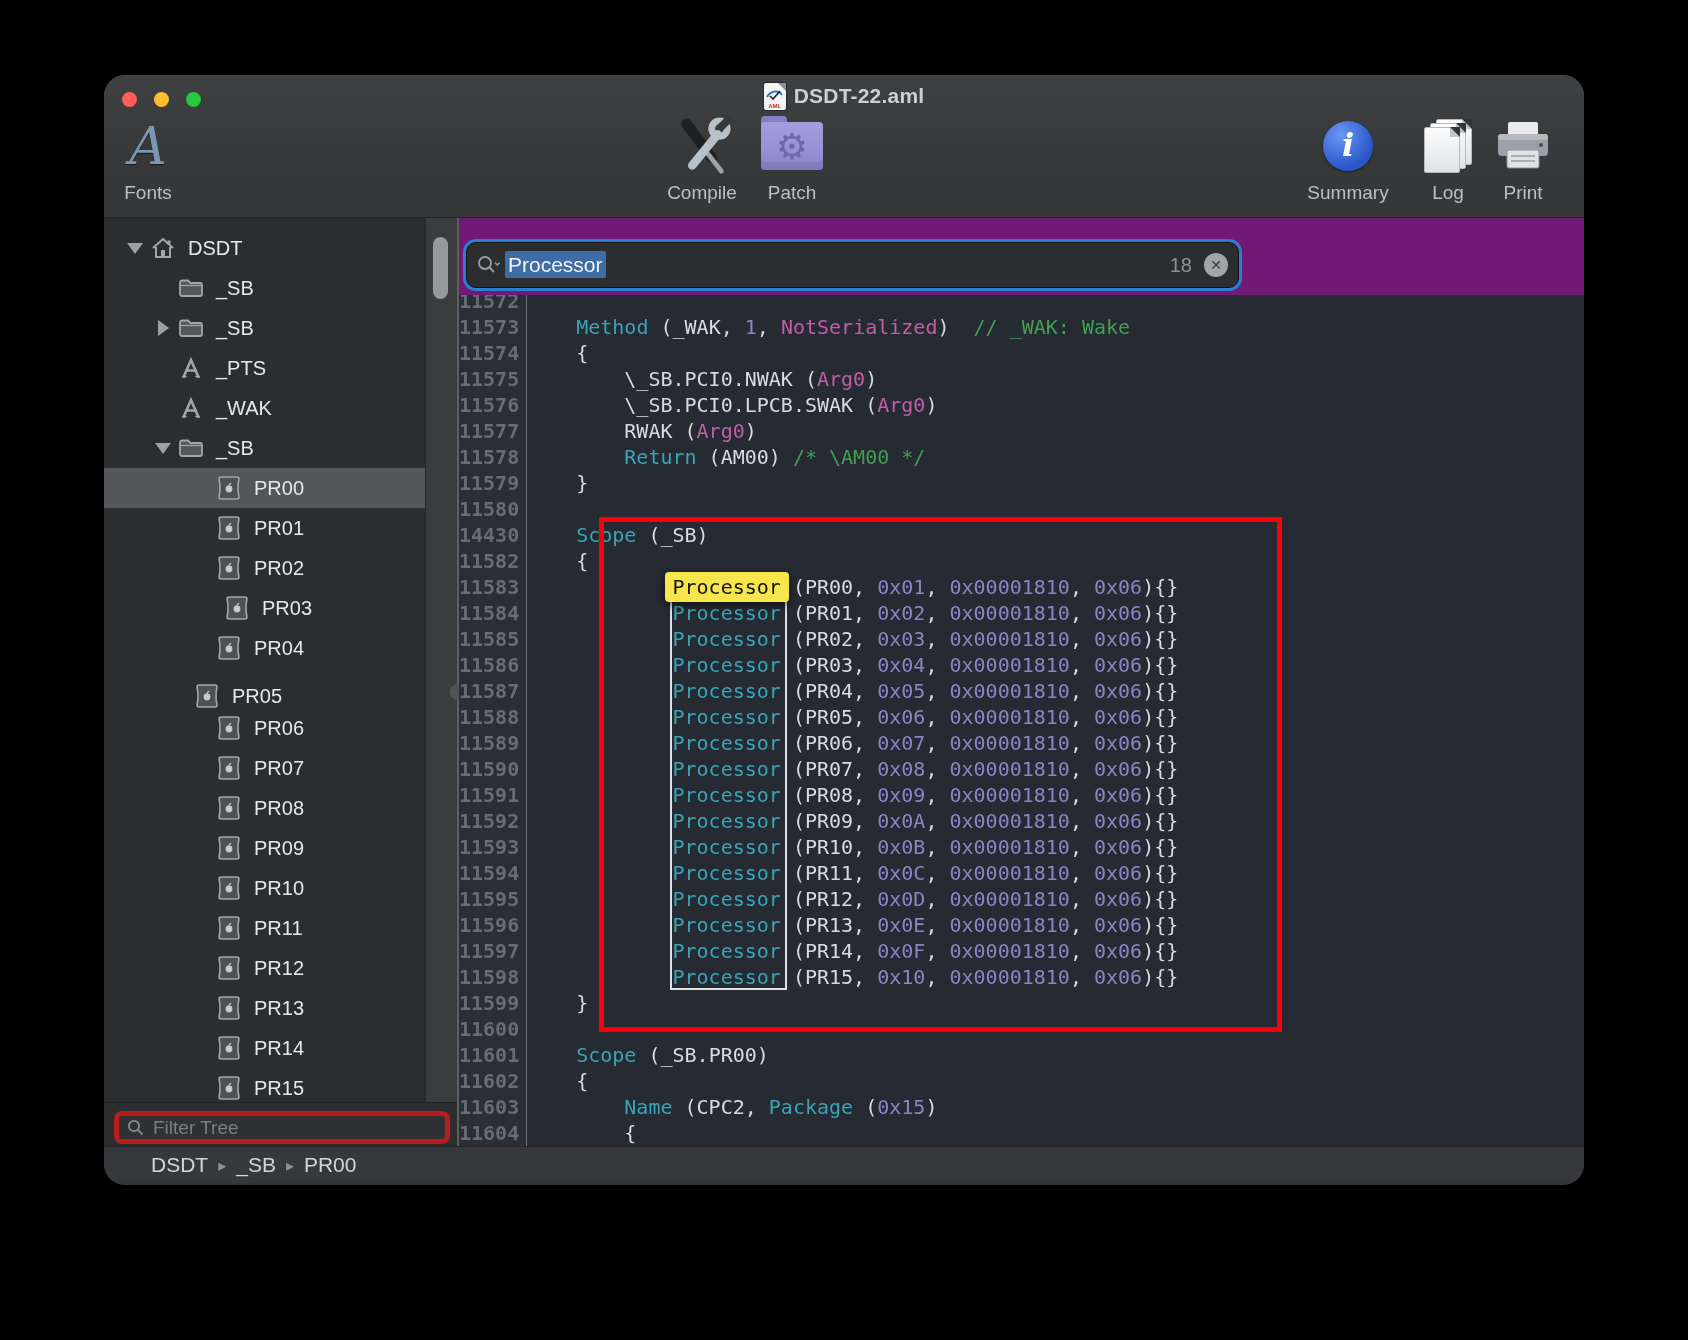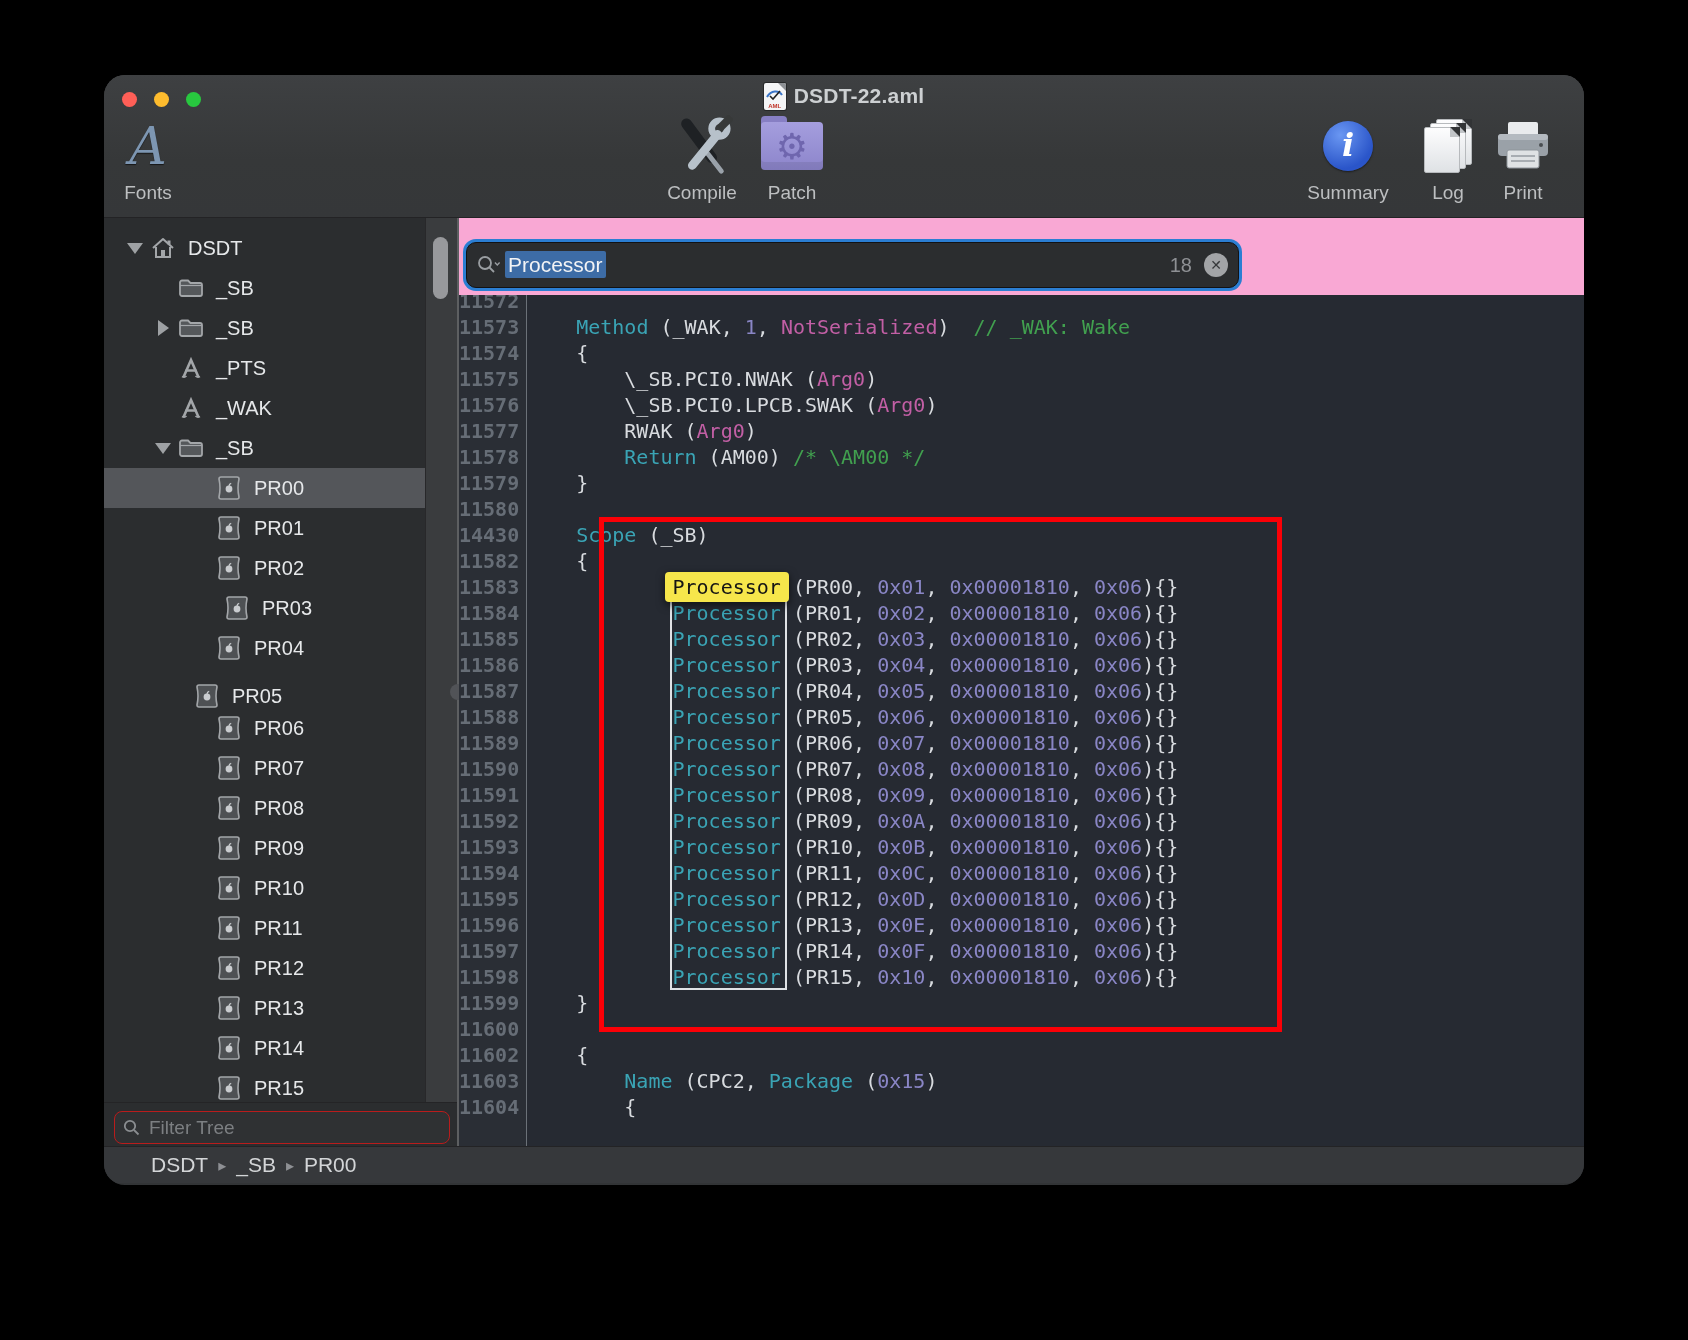--- a/index.html
+++ b/index.html
@@ -50,26 +50,26 @@
   .tree{position:absolute;left:0;top:10px;width:321px;height:874px;overflow:hidden;}
   .trow{height:40px;display:flex;align-items:center;color:#e6e8ea;font-size:20px;white-space:nowrap;}
   .trow.sel{background:#54565a;margin-right:-32px;padding-right:32px;}
   .tri-slot{width:22px;flex:none;display:flex;align-items:center;justify-content:center;}
   .tri{width:0;height:0;}
   .tri.down{border-left:8px solid transparent;border-right:8px solid transparent;border-top:11px solid #9ea1a4;}
   .tri.right{border-top:8px solid transparent;border-bottom:8px solid transparent;border-left:11px solid #9ea1a4;}
   .ticon{width:34px;flex:none;display:flex;align-items:center;justify-content:center;}
   .tlabel{margin-left:8px;}
   .filter-row{position:absolute;left:0;top:884px;width:355px;height:44px;border-top:1px solid #242426;background:#2b2d2f;}
-  .filter-field{position:absolute;left:10px;top:8px;width:336px;height:33px;border-radius:8px;border:1px solid #b91c1c;
+  .filter-field{position:absolute;left:10px;top:8px;width:336px;height:33px;border-radius:8px;border:5px solid #b91c1c;
     background:#2f3133;display:flex;align-items:center;padding:0 8px;gap:7px;justify-content:center;}
   .filter-field input{flex:1;background:transparent;border:none;outline:none;color:#c9cccf;font-size:19px;font-family:inherit;}
   .filter-field input::placeholder{color:#7c7f82;}
   
-  .editor{position:absolute;left:355px;top:0;right:0;height:100%;background:#f9a8d4;}
+  .editor{position:absolute;left:355px;top:0;right:0;height:100%;background:#701a75;}
   .searchrow{position:absolute;left:0;top:0;width:100%;height:77px;}
   .search-field{position:absolute;left:7px;top:24px;width:773px;height:46px;border-radius:10px;background:#2b2d2f;
     border:1px solid #121214;box-shadow:0 0 0 3px #2b7ed2;display:flex;align-items:center;padding:0 10px;gap:4px;}
   .search-text{flex:1;font-size:21px;color:#f2f3f5;}
   .search-text .seltxt{background:#3d6ca6;padding:2px 3px;border-radius:2px;}
   .search-count{font-size:20px;color:#8e9094;margin-right:8px;}
   .clear-btn{width:24px;height:24px;border-radius:50%;background:#a2a4a7;color:#36383a;display:flex;align-items:center;justify-content:center;
     font-size:14px;font-weight:bold;}
   .code{position:absolute;left:0;top:77px;right:0;bottom:0;background:#262a32;overflow:hidden;cursor:text;}
   .gutterbg{position:absolute;left:0;top:0;width:68px;height:100%;background:#2a2e35;border-right:1px solid #6b7178;}
@@ -488,20 +488,21 @@
             <div class="cl"><span class="ln">11591</span><span class="ct"><span>            </span><span class="c-k">Processor</span><span> (PR08, </span><span class="c-n">0x09</span><span>, </span><span class="c-n">0x00001810</span><span>, </span><span class="c-n">0x06</span><span>){}</span></span></div>
             <div class="cl"><span class="ln">11592</span><span class="ct"><span>            </span><span class="c-k">Processor</span><span> (PR09, </span><span class="c-n">0x0A</span><span>, </span><span class="c-n">0x00001810</span><span>, </span><span class="c-n">0x06</span><span>){}</span></span></div>
             <div class="cl"><span class="ln">11593</span><span class="ct"><span>            </span><span class="c-k">Processor</span><span> (PR10, </span><span class="c-n">0x0B</span><span>, </span><span class="c-n">0x00001810</span><span>, </span><span class="c-n">0x06</span><span>){}</span></span></div>
             <div class="cl"><span class="ln">11594</span><span class="ct"><span>            </span><span class="c-k">Processor</span><span> (PR11, </span><span class="c-n">0x0C</span><span>, </span><span class="c-n">0x00001810</span><span>, </span><span class="c-n">0x06</span><span>){}</span></span></div>
             <div class="cl"><span class="ln">11595</span><span class="ct"><span>            </span><span class="c-k">Processor</span><span> (PR12, </span><span class="c-n">0x0D</span><span>, </span><span class="c-n">0x00001810</span><span>, </span><span class="c-n">0x06</span><span>){}</span></span></div>
             <div class="cl"><span class="ln">11596</span><span class="ct"><span>            </span><span class="c-k">Processor</span><span> (PR13, </span><span class="c-n">0x0E</span><span>, </span><span class="c-n">0x00001810</span><span>, </span><span class="c-n">0x06</span><span>){}</span></span></div>
             <div class="cl"><span class="ln">11597</span><span class="ct"><span>            </span><span class="c-k">Processor</span><span> (PR14, </span><span class="c-n">0x0F</span><span>, </span><span class="c-n">0x00001810</span><span>, </span><span class="c-n">0x06</span><span>){}</span></span></div>
             <div class="cl"><span class="ln">11598</span><span class="ct"><span>            </span><span class="c-k">Processor</span><span> (PR15, </span><span class="c-n">0x10</span><span>, </span><span class="c-n">0x00001810</span><span>, </span><span class="c-n">0x06</span><span>){}</span></span></div>
             <div class="cl"><span class="ln">11599</span><span class="ct"><span>    }</span></span></div>
             <div class="cl"><span class="ln">11600</span><span class="ct"></span></div>
+            <div class="cl"><span class="ln">11601</span><span class="ct"><span>    </span><span class="c-k">Scope</span><span> (_SB.PR00)</span></span></div>
             <div class="cl"><span class="ln">11602</span><span class="ct"><span>    {</span></span></div>
             <div class="cl"><span class="ln">11603</span><span class="ct"><span>        </span><span class="c-k">Name</span><span> (CPC2, </span><span class="c-k">Package</span><span> (</span><span class="c-n">0x15</span><span>)</span></span></div>
             <div class="cl"><span class="ln">11604</span><span class="ct"><span>        {</span></span></div>
           </div>
         <div class="match-outline"></div>
         <div class="red-box"></div>
       </div>
     </div>
   </div>
 

